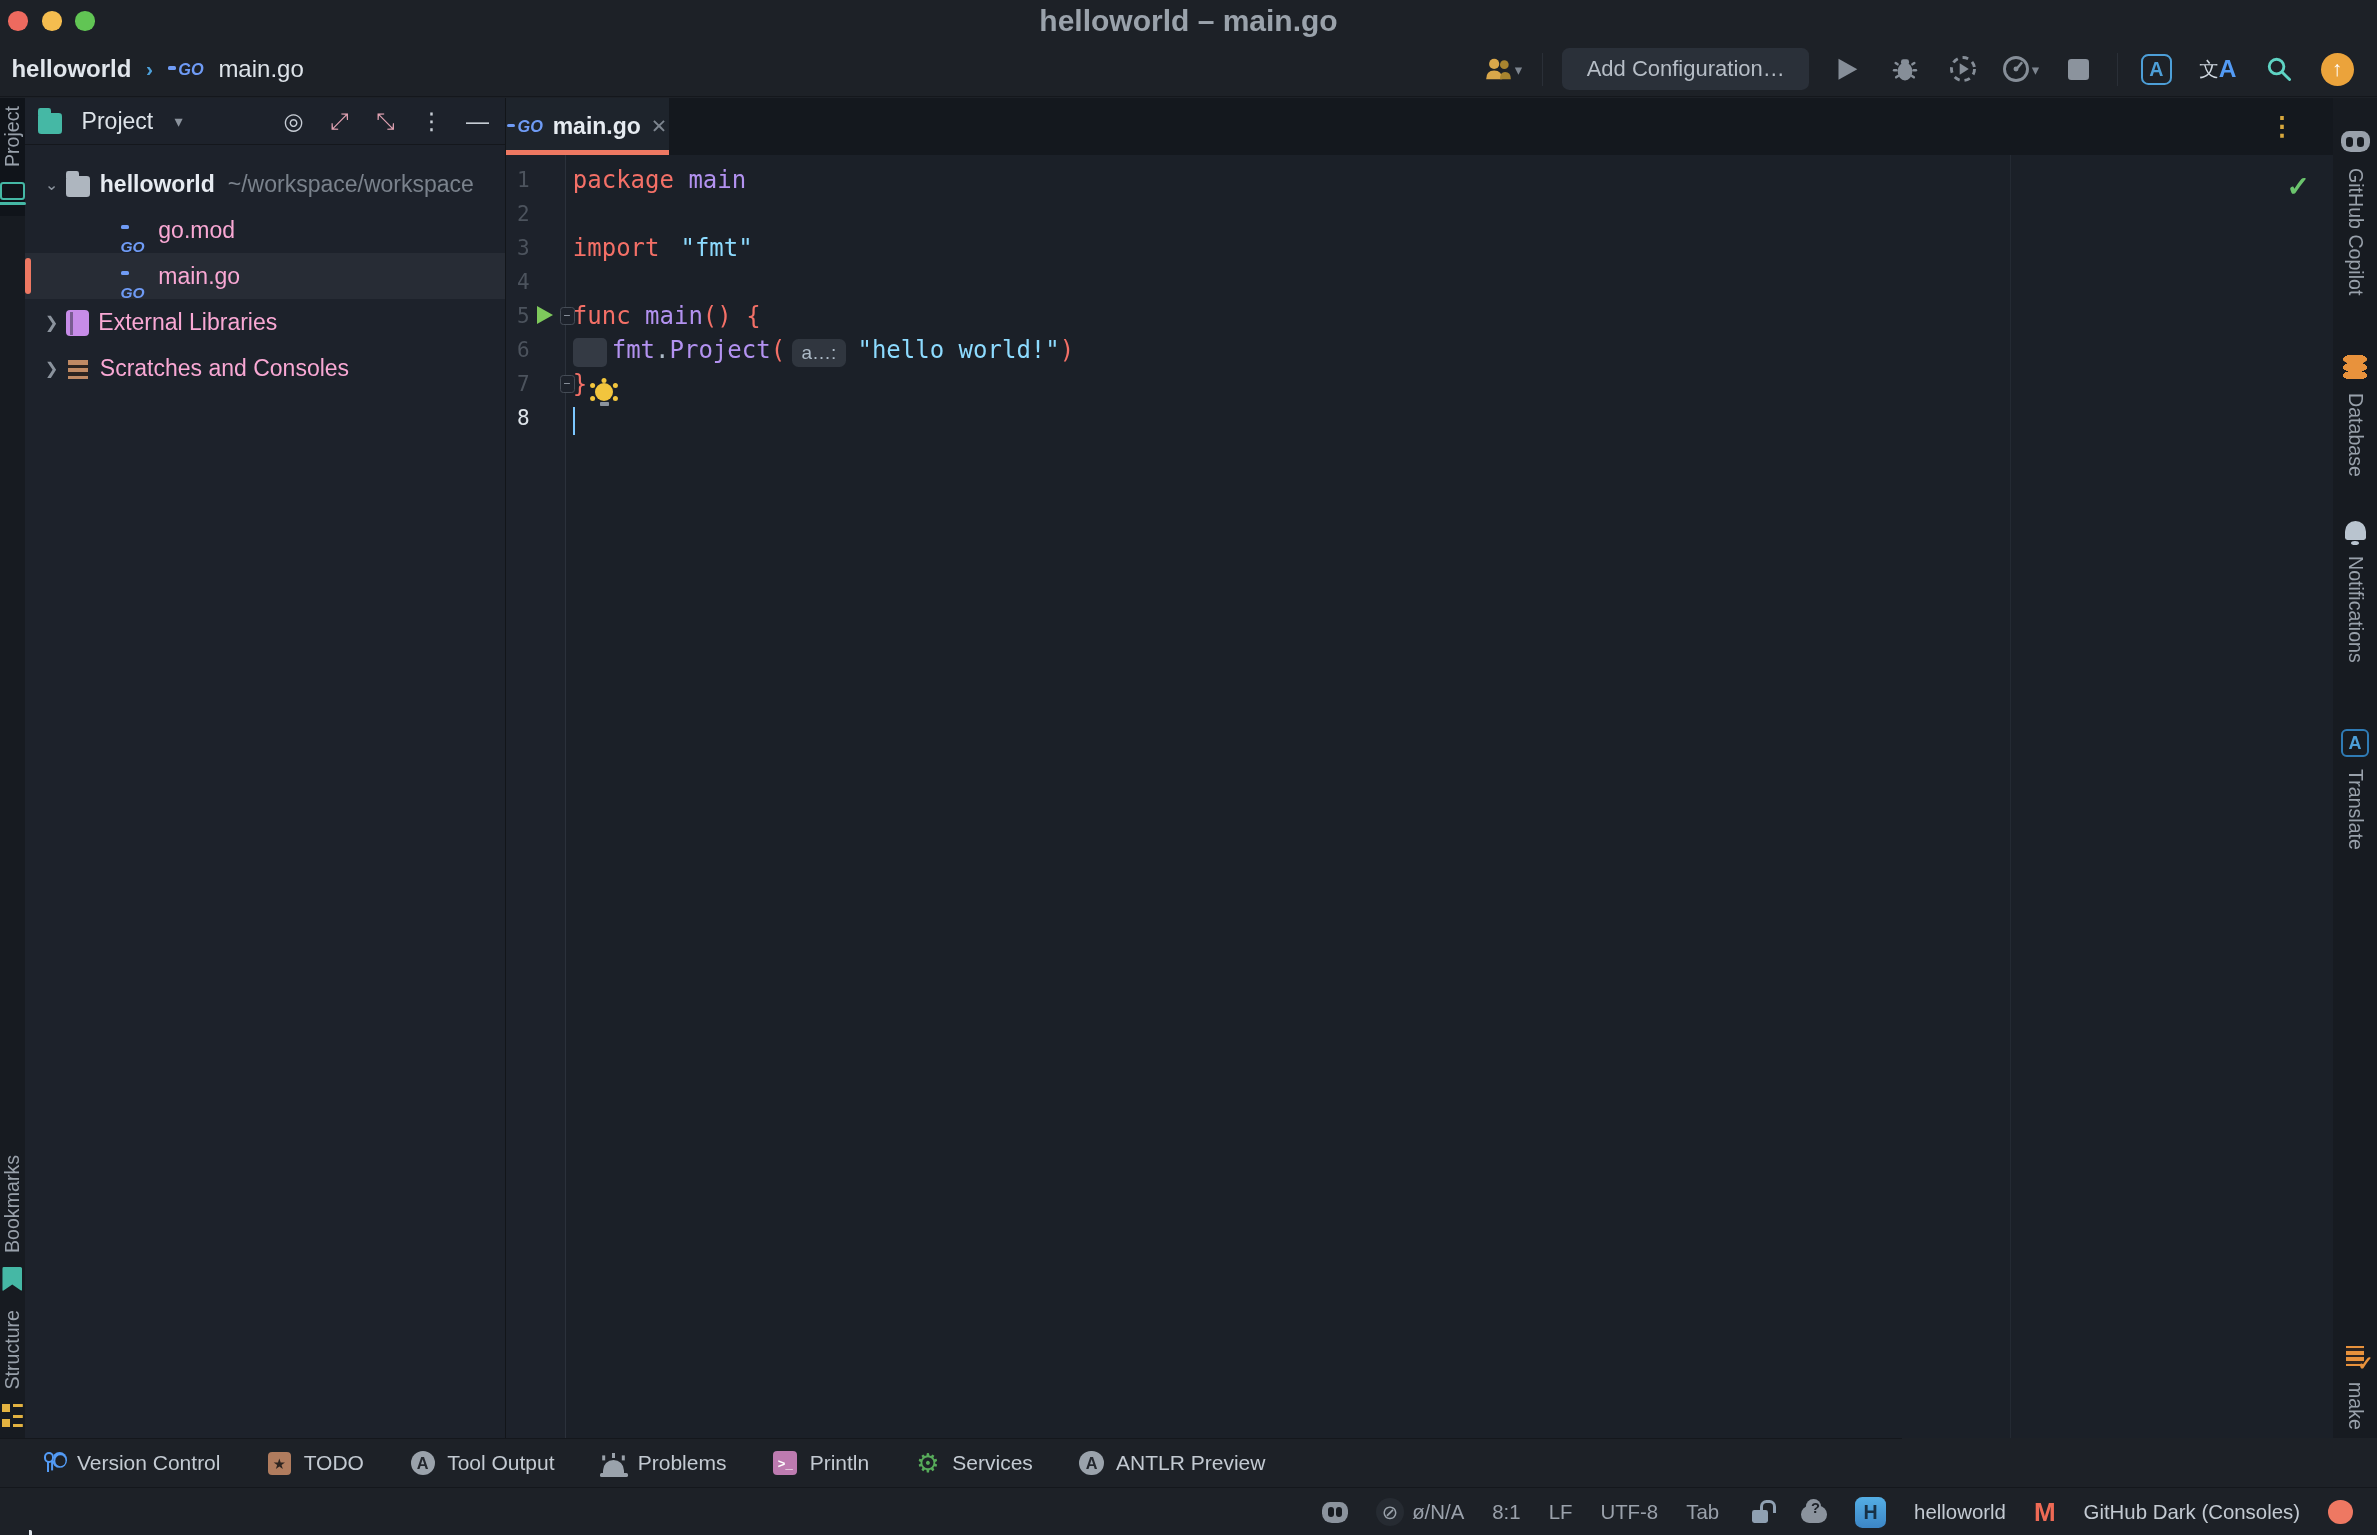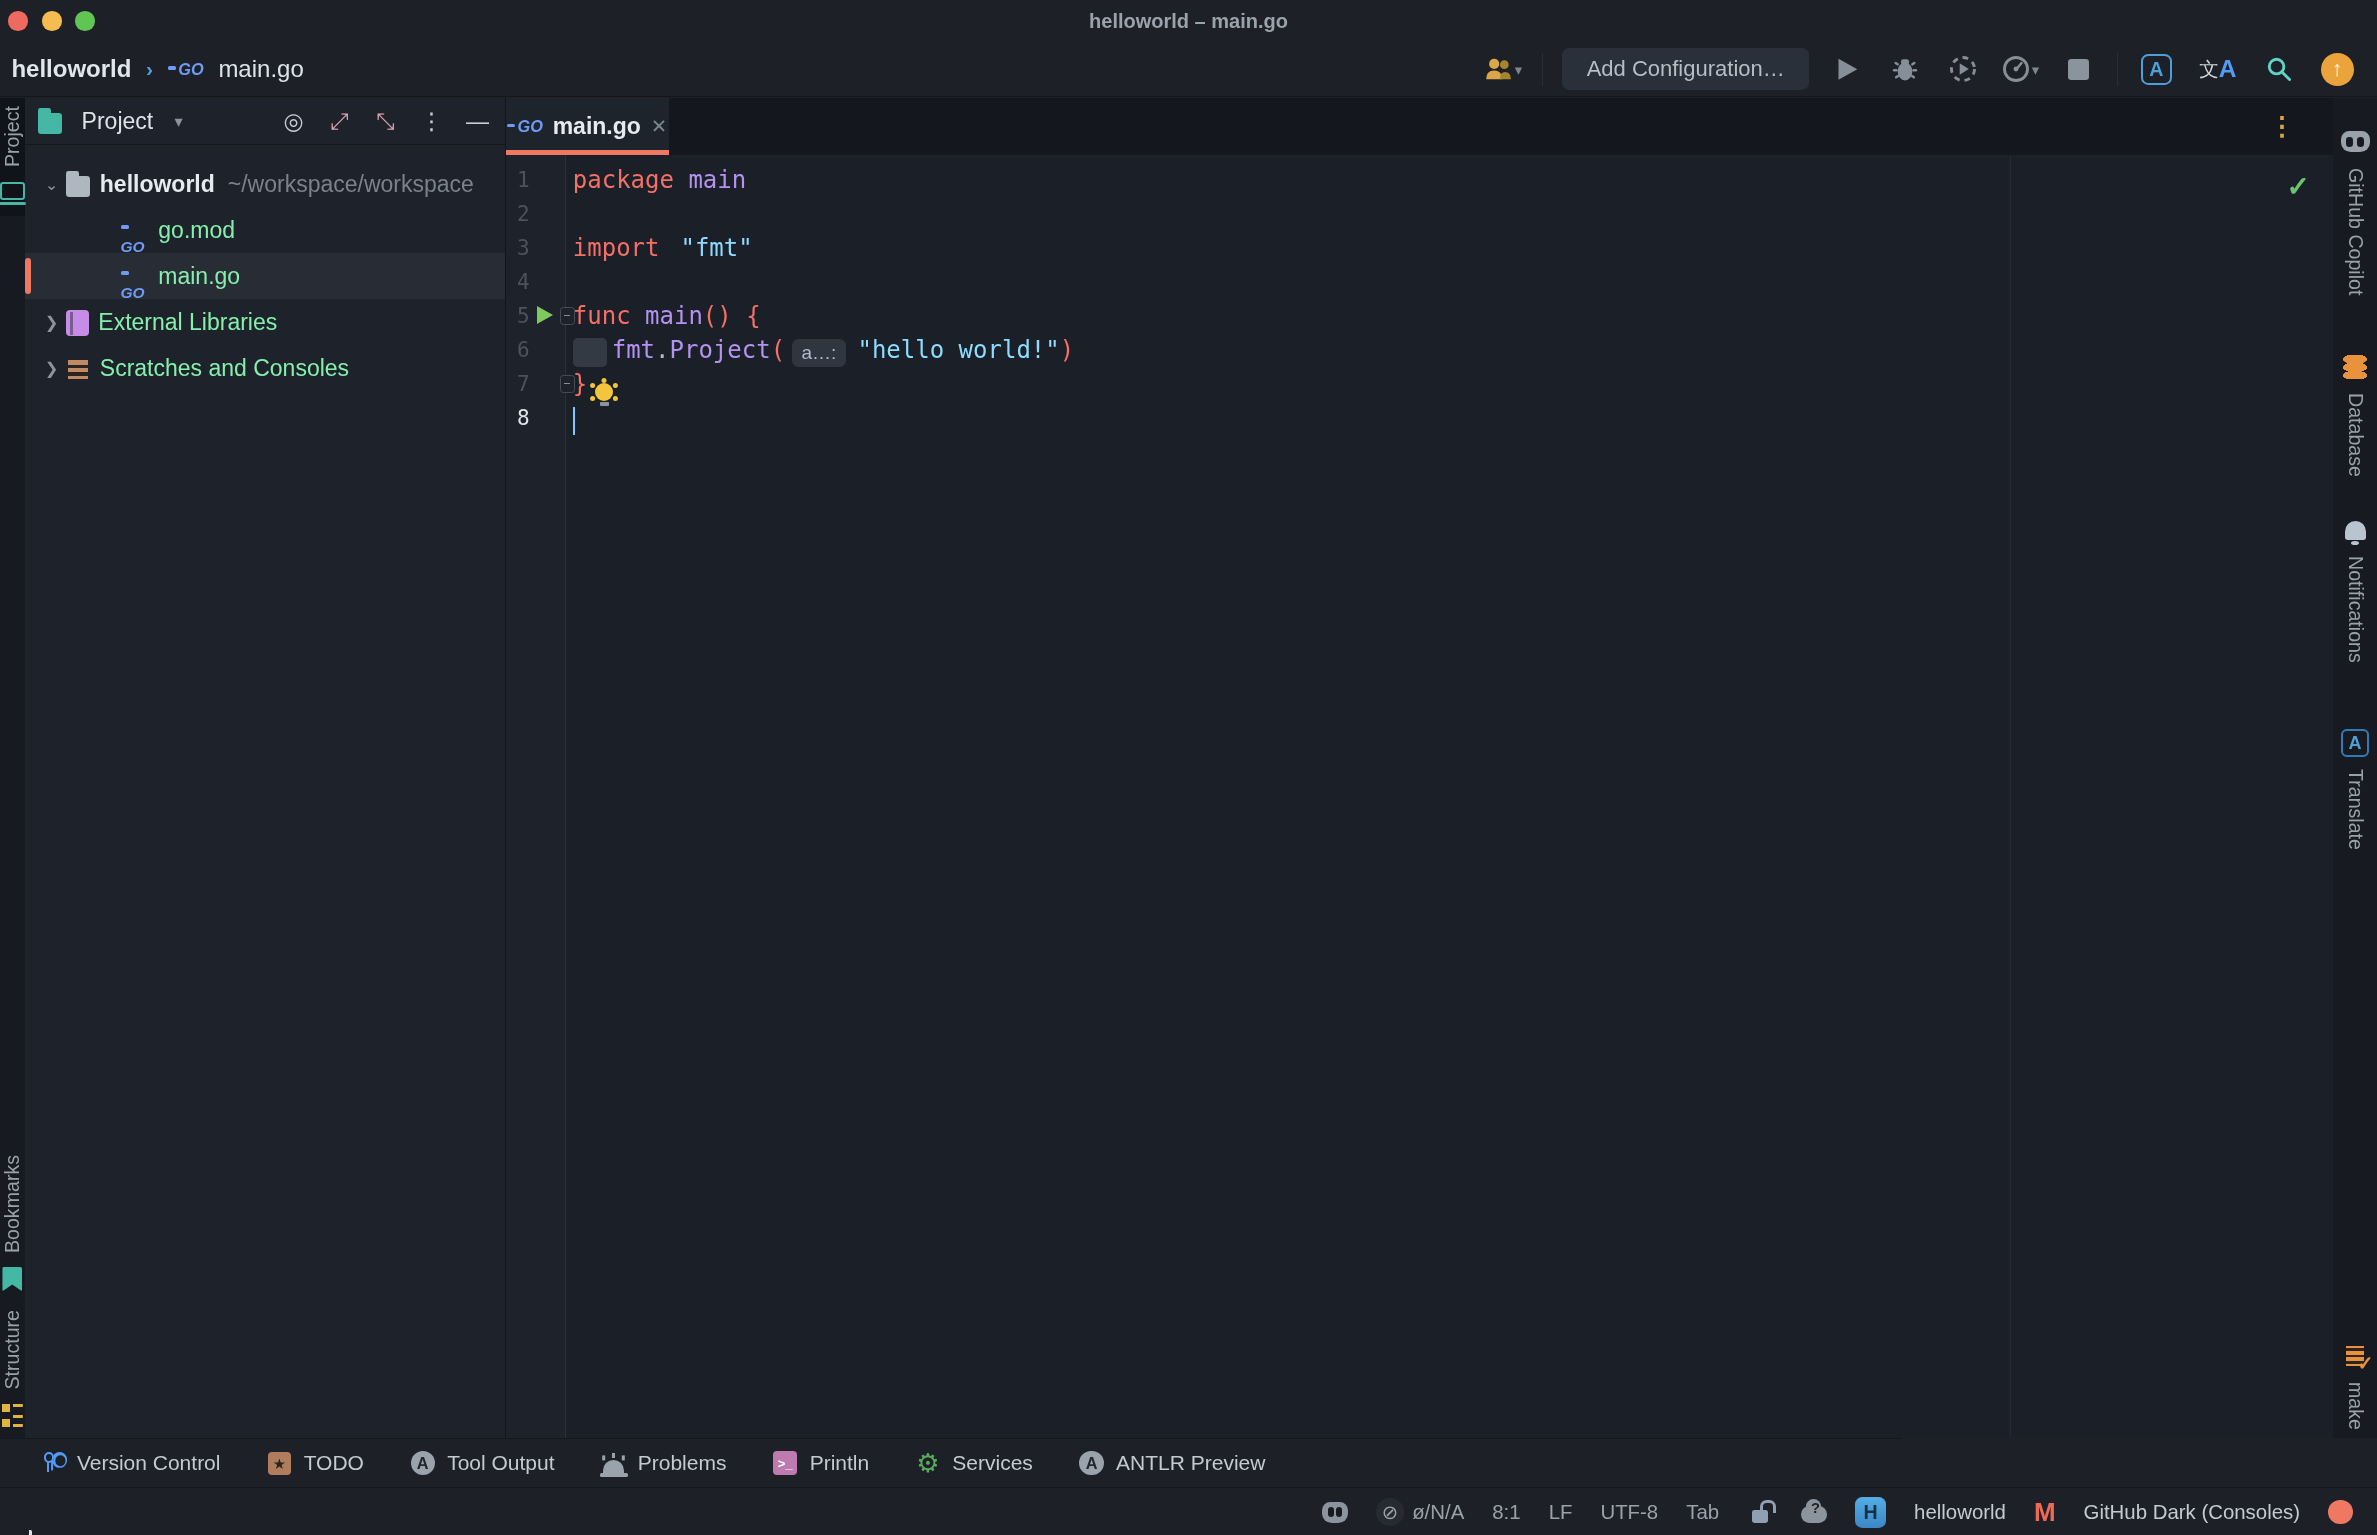--- a/index.html
+++ b/index.html
@@ -3,21 +3,21 @@
 <meta charset="utf-8">
 <style>
   * { margin:0; padding:0; box-sizing:border-box; }
   html,body { width:2377px; height:1535px; overflow:hidden; background:#1d2127;
     font-family:"Liberation Sans", sans-serif; color:#cdd3da; }
 
   
   #titlebar { position:absolute; left:0; top:0; width:2377px; height:42px; background:#1d2127; }
   .traffic { position:absolute; top:11.4px; width:19.6px; height:19.6px; border-radius:50%; }
   #win-title { position:absolute; left:0; right:0; top:0; height:42px; line-height:42px;
-    text-align:center; font-size:20px; font-weight:bold; color:#9aa2ab; }
+    text-align:center; font-size:30px; font-weight:bold; color:#9aa2ab; }
 
   
   #navbar { position:absolute; left:0; top:42px; width:2377px; height:55px; background:#1d2127;
     border-bottom:0.8px solid #14171c; display:flex; align-items:center; }
   #breadcrumb { display:flex; align-items:center; gap:14.7px; padding-left:11.4px; font-size:24px; }
   .bc-proj { font-weight:bold; color:#e1e6ec; }
   .bc-sep { color:#4d9fd8; font-size:21px; font-weight:bold; }
   .go-glyph { color:#6f9bf5; font-weight:bold; font-style:italic; font-size:16.3px; letter-spacing:0; }
   .go-glyph::before { content:""; display:inline-block; width:8.2px; height:3.3px; background:#6f9bf5;
     margin:0 2.4px 4.9px 0; border-radius:1.6px; }
@@ -53,21 +53,21 @@
   #panel-title { font-size:23px; color:#dde3e9; margin:0 11.4px 0 9.8px; }
   .hdr-icons { margin-left:auto; display:flex; align-items:center; gap:18px; }
   .hicon { font-size:23px; color:#c6ccd4; width:28px; text-align:center; }
   .hicon.pink { color:#e2a3b3; }
   #tree { padding-top:16.3px; }
   .tree-row { height:46px; display:flex; align-items:center; font-size:23px; position:relative; }
   .tree-row.sel { background:#272c35; }
   .selbar { position:absolute; left:0; top:4.9px; bottom:4.9px; width:6.5px; border-radius:3.3px; background:#ee7862; }
   .tw { width:28px; color:#8b939d; font-size:16.3px; text-align:center; flex:none; }
   .ticon { width:28px; height:28px; margin-right:9.8px; flex:none; position:relative; }
-  .tlabel { color:#86efac; white-space:nowrap; }
+  .tlabel { color:#f9a8d4; white-space:nowrap; }
   .tlabel.bold { font-weight:bold; color:#e6ebf1; }
   .tsuffix { color:#7a828c; margin-left:13px; white-space:nowrap; }
   .icon-folder { background:#aeb6bf; border-radius:3.3px; height:21px; margin-top:4.9px; }
   .icon-folder::before { content:""; position:absolute; top:-4.9px; left:0; width:13px; height:6.5px;
     background:inherit; border-radius:2.4px 2.4px 0 0; background-color:inherit; }
   .icon-folder.teal { background:#45b8a5; }
   .icon-folder.teal::before { background:#45b8a5; }
   .icon-folder.gray::before { background:#aeb6bf; }
   .ticon .go-glyph { font-size:15.5px; position:absolute; top:3.3px; left:0; }
   .icon-library { background:#c78ce8; border-radius:4.1px; width:23px; height:26px; margin-top:1.6px; }

